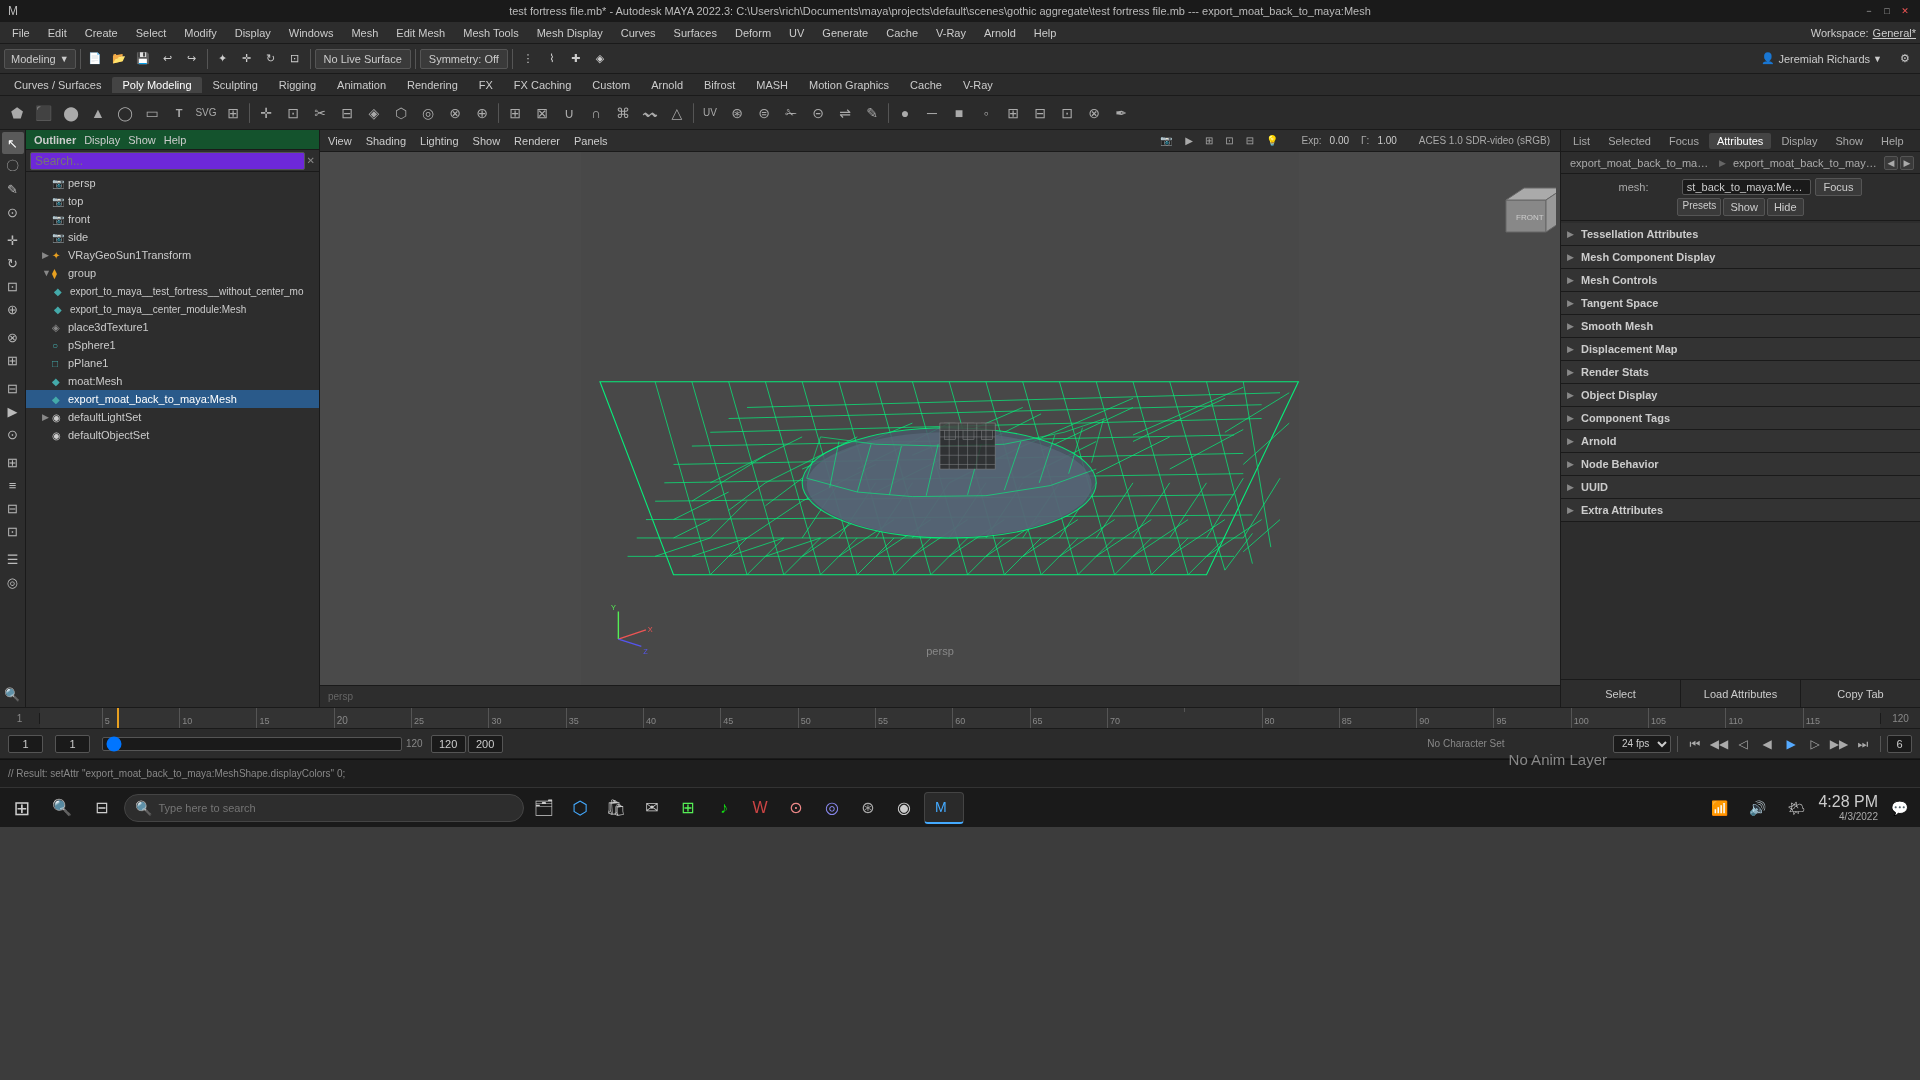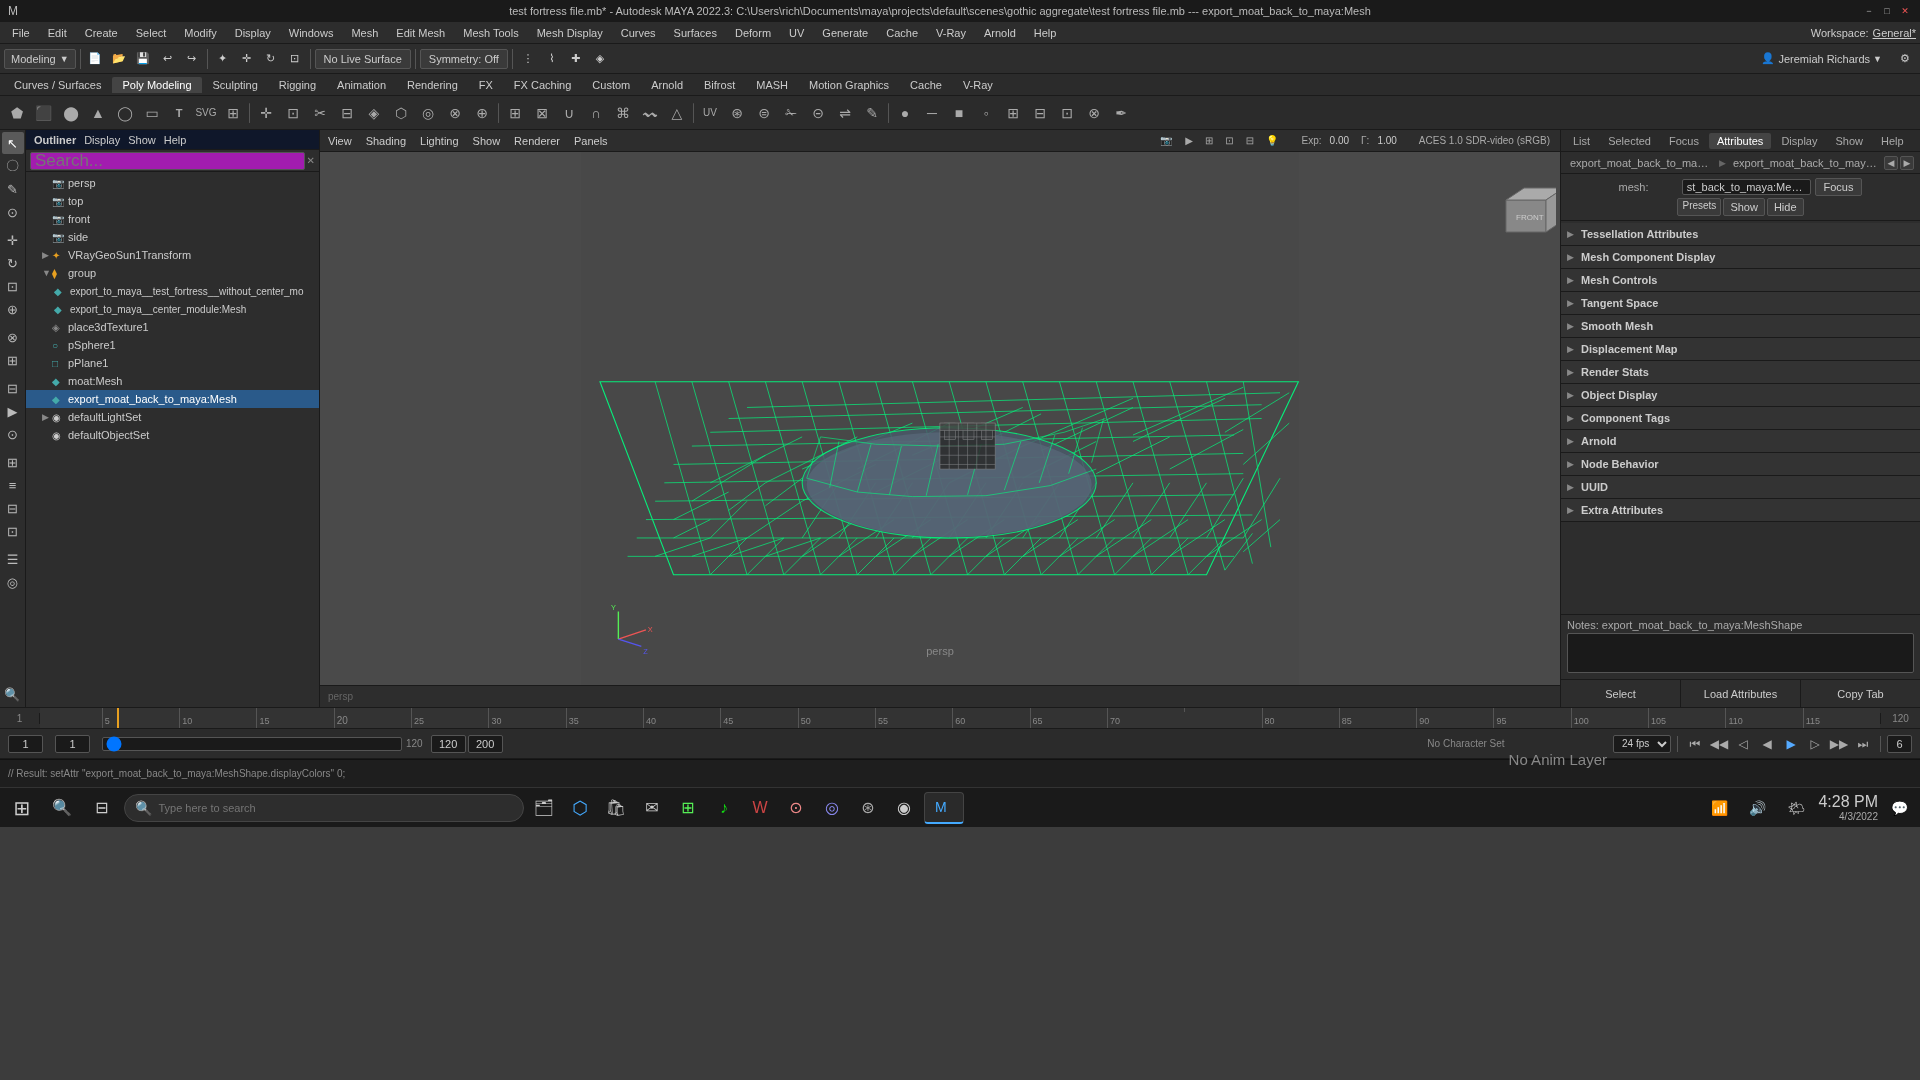--- a/index.html
+++ b/index.html
@@ -59,21 +59,21 @@
     }
     .tool-btn { width: 22px; height: 22px; display: flex; align-items: center; justify-content: center; cursor: pointer; border-radius: 2px; font-size: 13px; color: #bbb; }
     .tool-btn.active { background: #5a5a5a; color: #fff; }
 
     
     #outliner-panel {
       width: 294px; background: #2d2d2d; display: flex; flex-direction: column;
       border-right: 1px solid #1a1a1a;
     }
     #outliner-header {
-      height: 20px; background: #0f172a; display: flex; align-items: center; padding: 0 8px;
+      height: 20px; background: #14532d; display: flex; align-items: center; padding: 0 8px;
       border-bottom: 1px solid #1a1a1a; gap: 8px; font-size: 11px; color: #ccc;
     }
     #outliner-header span { cursor: pointer; }
     #outliner-search {
       height: 22px; display: flex; align-items: center; padding: 2px 4px; background: #2d2d2d;
       border-bottom: 1px solid #1a1a1a;
     }
     #outliner-search input {
       flex: 1; background: #1a1a1a; border: 1px solid #555; border-radius: 2px; color: #ccc;
       font-size: 11px; padding: 1px 4px; outline: none; height: 18px;
@@ -389,21 +389,21 @@
   </div>
 
   <div id="outliner-panel">
     <div id="outliner-header">
       <span style="font-weight:bold;">Outliner</span>
       <span>Display</span>
       <span>Show</span>
       <span>Help</span>
     </div>
     <div id="outliner-search">
-      <input type="text" placeholder="Search..." style="flex: 1 1 0%; background: #a21caf; border: 1px solid rgb(85, 85, 85); border-radius: 2px; color: rgb(204, 204, 204); font-size: 17px; padding: 1px 4px; outline: none; height: 18px;">
+      <input type="text" placeholder="Search..." style="flex: 1 1 0%; background: #6d28d9; border: 1px solid rgb(85, 85, 85); border-radius: 2px; color: rgb(204, 204, 204); font-size: 12px; padding: 1px 4px; outline: none; height: 18px;">
       <span style="margin-left:2px; cursor:pointer; color:#888; font-size:10px;">✕</span>
     </div>
     <div id="outliner-tree">
 
       <div class="tree-item">
         <span class="tree-indent"></span>
         <span class="tree-arrow"></span>
         <span class="tree-icon">📷</span>
         <span class="tree-label">persp</span>
       </div>
@@ -821,24 +821,20 @@
         </div>
       </div>
       <div class="attr-section">
         <div class="attr-section-header">
           <span class="attr-section-arrow">▶</span>
           <span class="attr-section-label">Extra Attributes</span>
         </div>
       </div>
     </div>
 
-    <div id="attr-notes">
-      <div id="attr-notes-label">Notes: export_moat_back_to_maya:MeshShape</div>
-      <textarea id="attr-notes-text" style="height: 40px; background: rgb(26, 26, 26); border: 1px solid rgb(85, 85, 85); border-radius: 2px; padding: 2px 4px; font-size: 11px; color: rgb(204, 204, 204); resize: none; width: 100%; outline: none;"></textarea>
-    </div>
 
     <div id="attr-bottom-btns">
       <div class="attr-bottom-btn">Select</div>
       <div class="attr-bottom-btn">Load Attributes</div>
       <div class="attr-bottom-btn">Copy Tab</div>
     </div>
   </div>
 </div>
 
 <div id="timeline">

